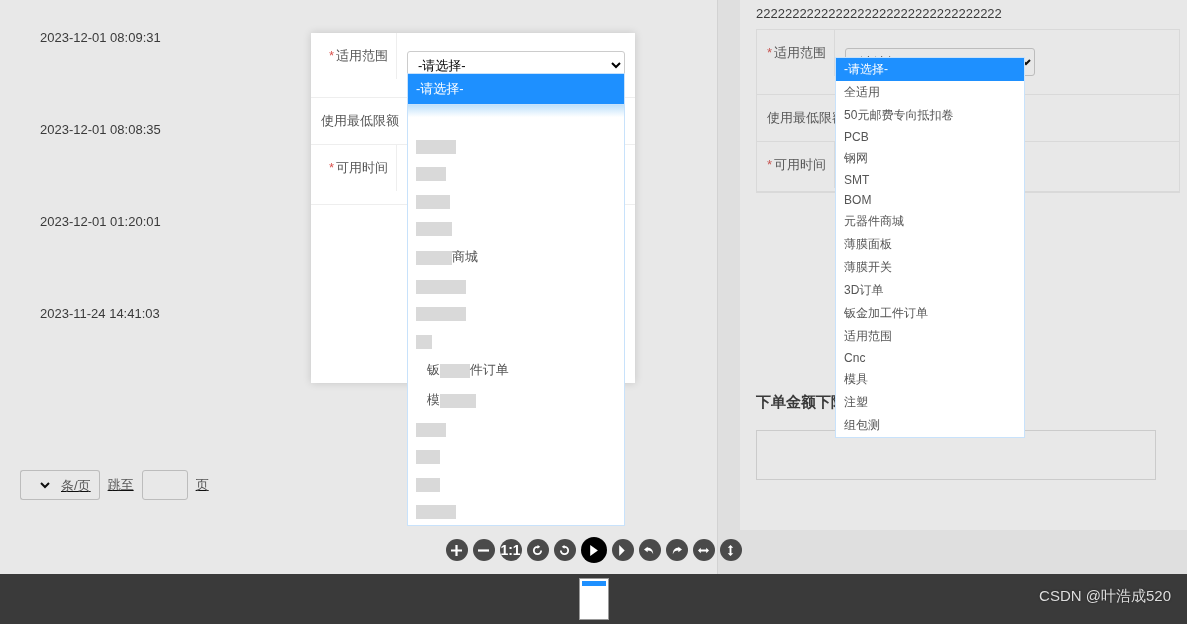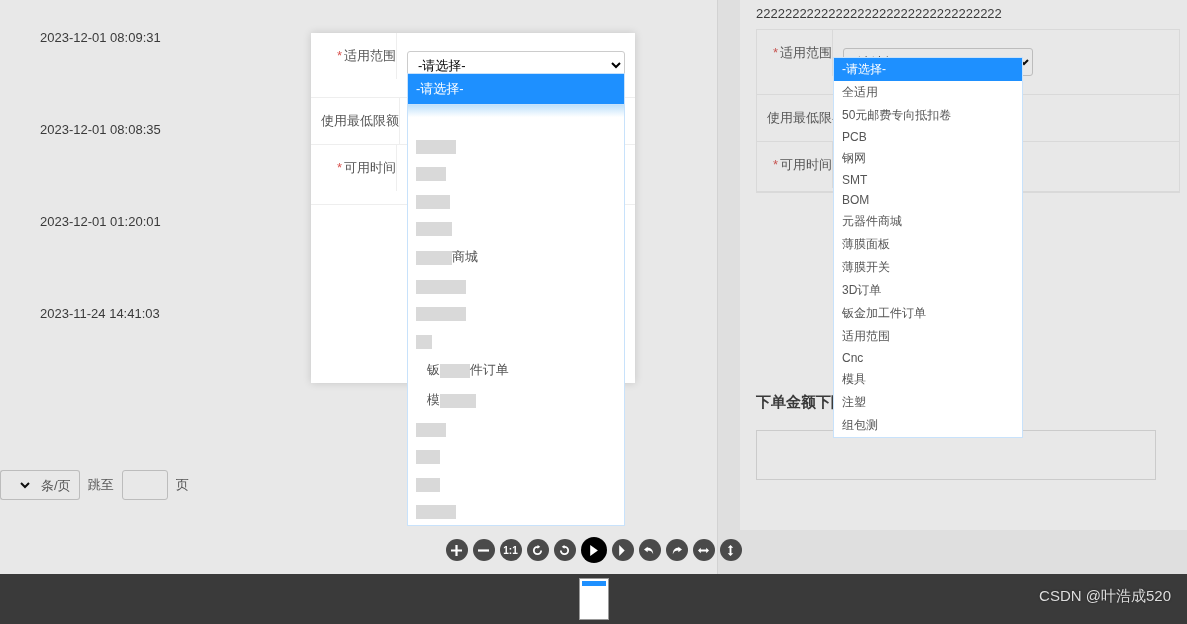--- a/index.html
+++ b/index.html
@@ -39,21 +39,22 @@
 .timestamps div {
   margin-bottom: 77px;
 }
 .pagination {
   position: absolute;
   left: 0;
   bottom: 74px;
   display: flex;
   align-items: center;
   gap: 8px;
-  padding-left: 0;
+  padding-left: 20px;
+  text-decoration: underline;
 }
 .page-input, .page-select {
   height: 30px;
   border: 1px solid #ccc;
   border-radius: 3px;
   padding: 0 6px;
   background: #fff;
 }
 .page-select {
   border-right: none;
@@ -72,21 +73,21 @@
   background: #fff;
   box-shadow: 0 0 8px rgba(0,0,0,0.15);
   z-index: 5;
 }
 .form-row {
   display: flex;
   align-items: flex-start;
   border-bottom: 1px solid #eee;
 }
 .form-label {
-  padding: 14px 0 14px 10px;
+  padding: 14px 8px 14px 10px;
   min-width: 86px;
   text-align: right;
   color: #555;
   border-right: 1px solid #eee;
 }
 .req { color: #d9534f; margin-right: 2px; }
 .form-content {
   flex: 1;
   padding: 18px 10px;
   position: relative;
@@ -357,21 +358,21 @@
   <div class="tbtn">
       <svg viewBox="0 0 10 10">
         <path d="M4 0h2v4h4v2H6v4H4V6H0V4h4z"></path>
       </svg>
     </div>
   <div class="tbtn">
       <svg viewBox="0 0 10 10">
         <rect y="4" width="10" height="2"></rect>
       </svg>
     </div>
-  <div class="tbtn" style="font-size:10px;font-weight:bold">1:1</div>
+  <div class="tbtn" style="font-size:14px;font-weight:bold">1:1</div>
   <div class="tbtn">
       <svg viewBox="0 0 12 12">
         <path d="M6 1a5 5 0 1 0 5 5h-2a3 3 0 1 1-3-3V1z M6 0l3 2-3 2z"></path>
       </svg>
     </div>
   <div class="tbtn">
       <svg viewBox="0 0 12 12">
         <path d="M6 1a5 5 0 1 1-5 5h2a3 3 0 1 0 3-3V1z M6 0L3 2l3 2z"></path>
       </svg>
     </div>

